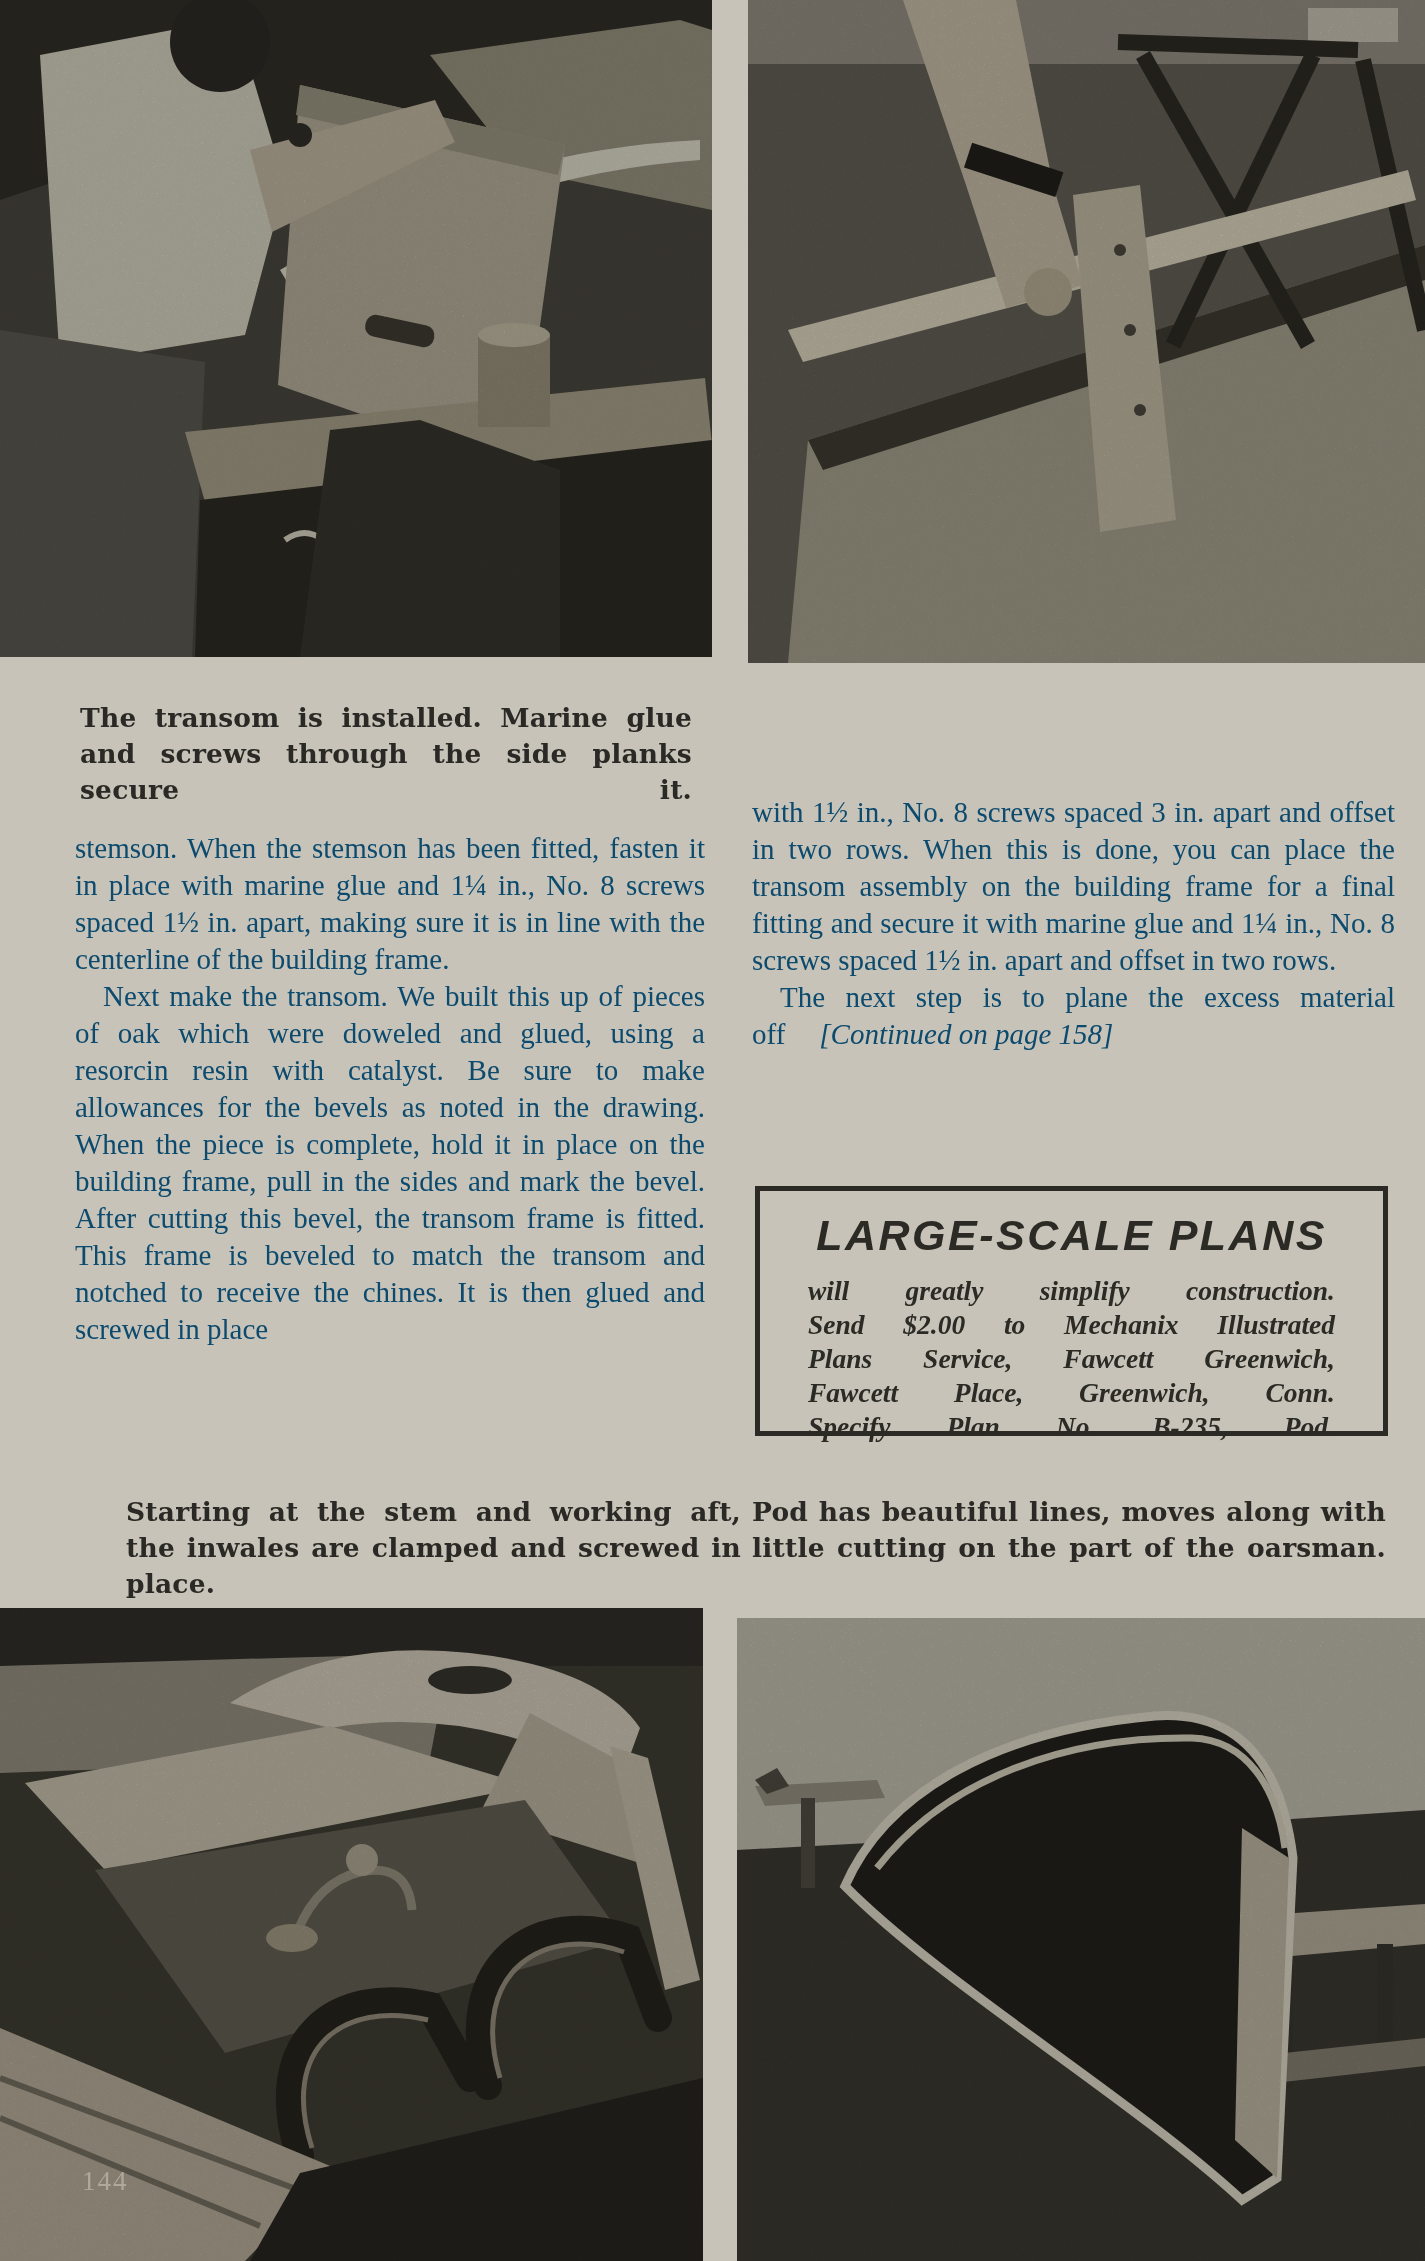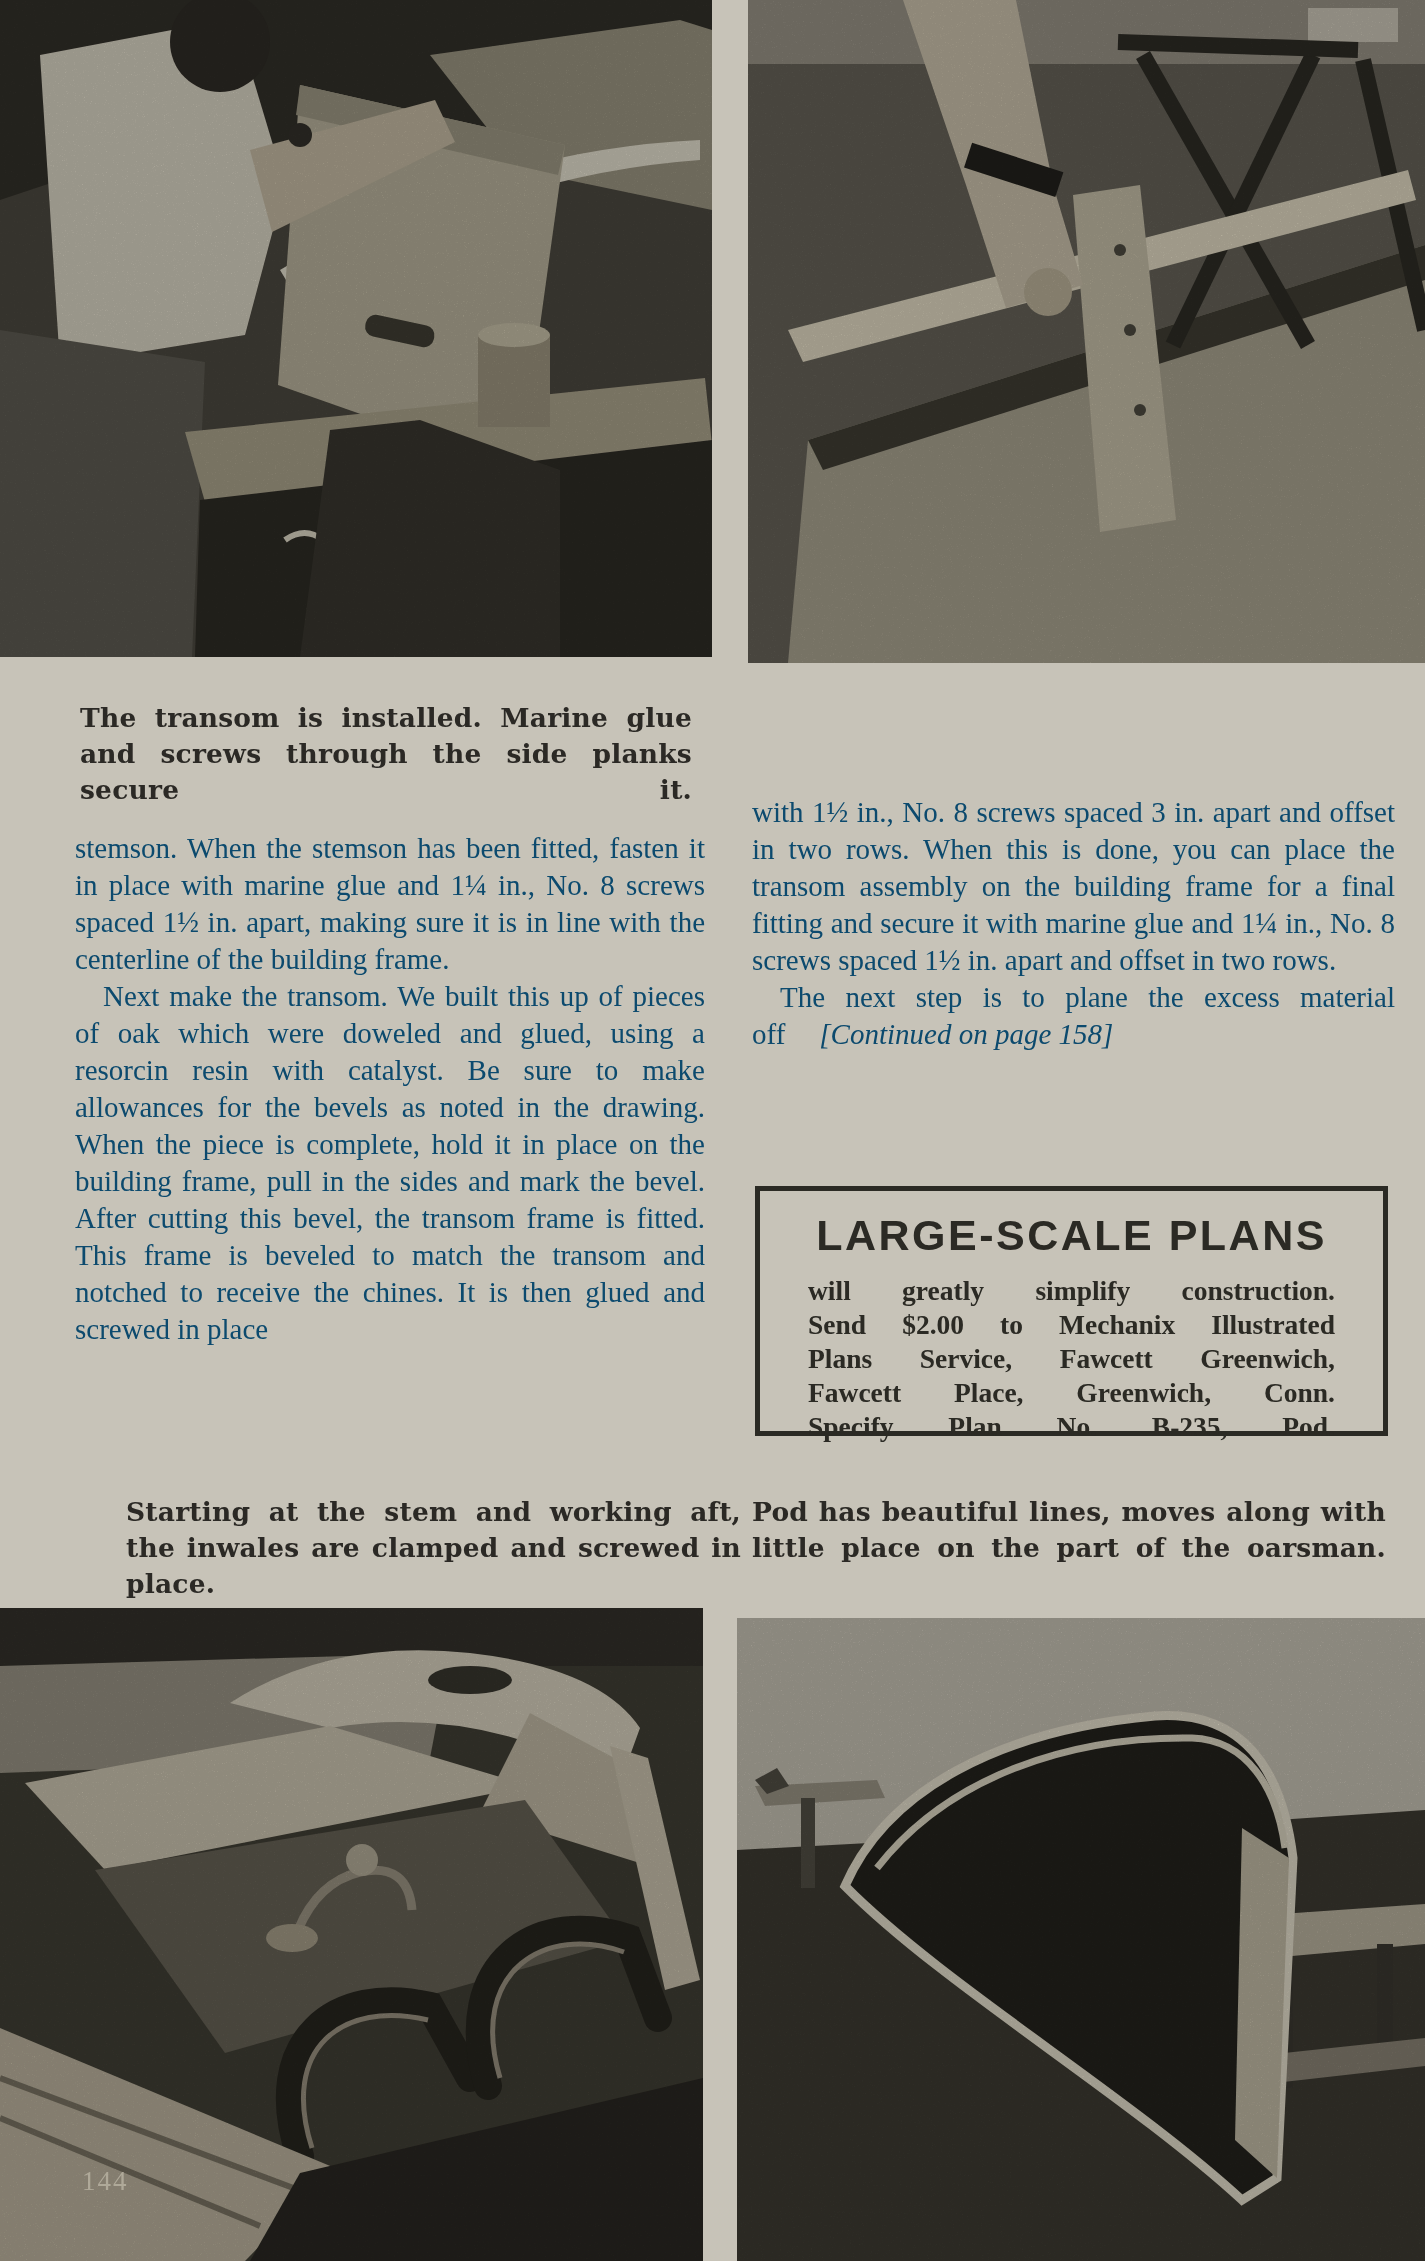--- a/index.html
+++ b/index.html
@@ -47,20 +47,21 @@
   .col p{margin:0;}
   .col p.indent{text-indent:28px;}
   .continued{font-style:italic;margin-left:34px;white-space:nowrap;}
 
   
   .plans-box{
     position:absolute;left:755px;top:1186px;width:633px;height:250px;
     border:5px solid #2b2a24;box-sizing:border-box;
     background:transparent;
     padding:20px 36px 0 36px;
+    font-style:italic;
   }
   .plans-title{
     margin:0;
     font-family:"Liberation Sans", sans-serif;
     font-weight:700;font-size:43px;letter-spacing:2.5px;
     text-align:center;color:#2b2a24;
   }
   .plans-body{
     margin-top:14px;padding:0 12px;
     font-family:"Liberation Serif", serif;
@@ -162,21 +163,21 @@
     <div class="plans-body">
       <div class="plans-line">will greatly simplify construction.</div>
       <div class="plans-line">Send $2.00 to Mechanix Illustrated</div>
       <div class="plans-line">Plans Service, Fawcett Greenwich,</div>
       <div class="plans-line">Fawcett Place, Greenwich, Conn.</div>
       <div class="plans-line">Specify Plan No. B-235, Pod.</div>
     </div>
   </div>
 
   <div class="caption cap-bl">Starting at the stem and working aft, the inwales are clamped and screwed in place.</div>
-  <div class="caption cap-br">Pod has beautiful lines, moves along with little place on the part of the oarsman.</div>
+  <div class="caption cap-br">Pod has beautiful lines, moves along with little cutting on the part of the oarsman.</div>
 
   <figure class="photo photo-bl" style="margin:0" aria-label="Boat interior with C-clamps holding the inwales and a hand brace on the floor">
     <svg viewBox="0 0 703 653" preserveAspectRatio="none">
       <defs>
         <filter id="g3" x="0" y="0" width="100%" height="100%">
           <feTurbulence type="fractalNoise" baseFrequency="0.9" numOctaves="2" stitchTiles="stitch"></feTurbulence>
           <feColorMatrix type="matrix" values="0 0 0 0 0  0 0 0 0 0  0 0 0 0 0  0.8 0.8 0.8 0 0"></feColorMatrix>
         </filter>
       </defs>
       <rect width="703" height="653" fill="#3b3930"></rect>

